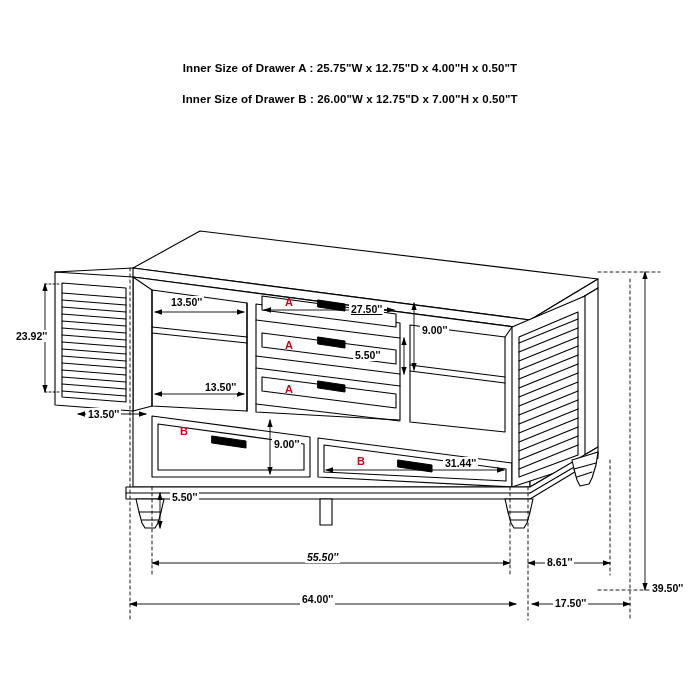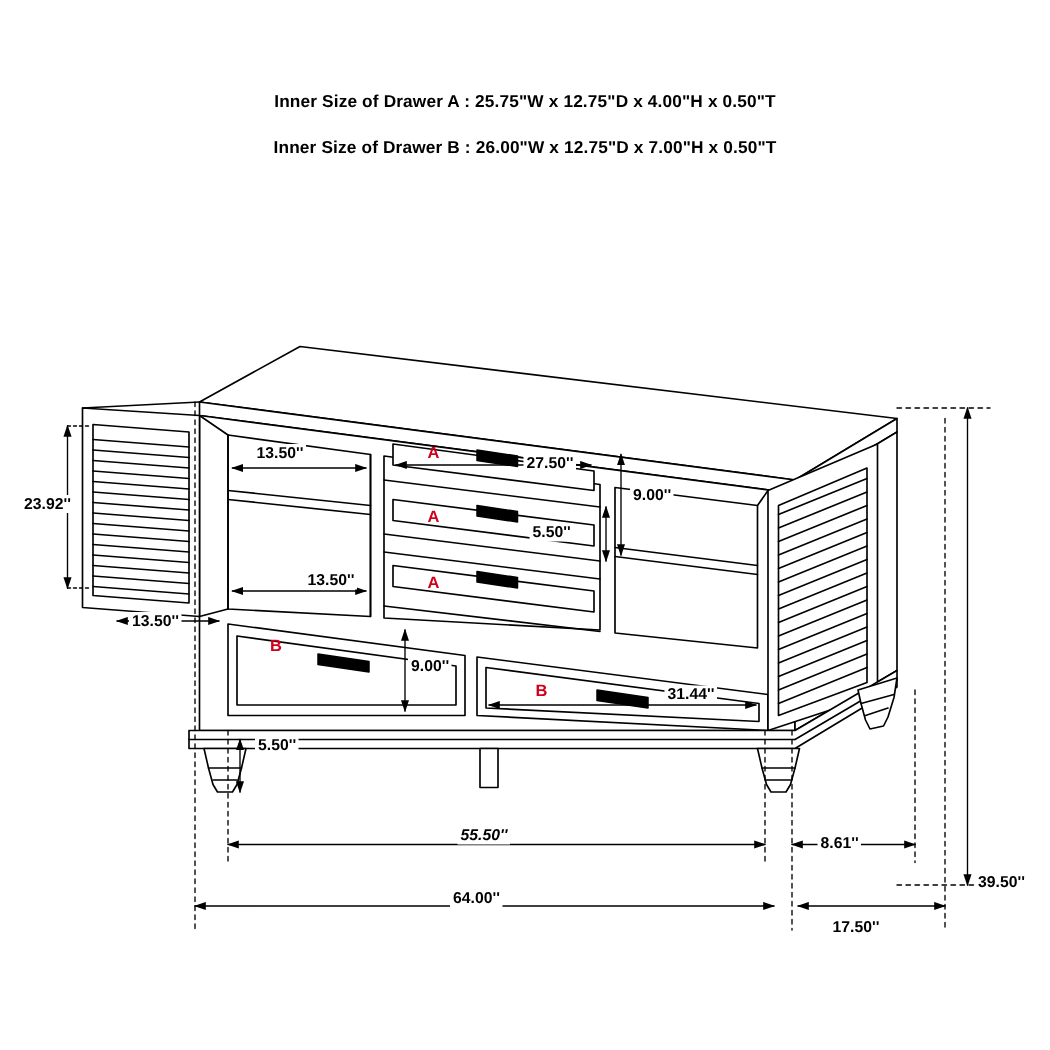--- a/index.html
+++ b/index.html
@@ -263,31 +263,31 @@
         <line x1="532" y1="604" x2="630" y2="604" marker-start="url(#arS)" marker-end="url(#ar)"></line>
         <line x1="630" y1="279" x2="630" y2="620" stroke-dasharray="3,3"></line>
       </g>
     </g>
   </svg>
 
   <div class="dimlbl" style="left:14px; top:330px;">23.92''</div>
   <div class="dimlbl" style="left:86px; top:408px;">13.50''</div>
   <div class="dimlbl" style="left:169px; top:296px;">13.50''</div>
   <div class="dimlbl" style="left:203px; top:381px;">13.50''</div>
-  <div class="dimlbl" style="left:349px; top:303px;">27.50''</div>
+  <div class="dimlbl" style="left:349px; top:303px;text-decoration:underline;">27.50''</div>
   <div class="dimlbl" style="left:353px; top:349px;">5.50''</div>
   <div class="dimlbl" style="left:420px; top:324px;">9.00''</div>
   <div class="dimlbl" style="left:272px; top:438px;">9.00''</div>
   <div class="dimlbl" style="left:443px; top:457px;">31.44''</div>
   <div class="dimlbl" style="left:170px; top:491px;">5.50''</div>
   <div class="dimlbl" style="left:650px; top:582px;">39.50''</div>
   <div class="dimlbl" style="left:305px; top:551px;font-style:italic;">55.50''</div>
   <div class="dimlbl" style="left:545px; top:556px;">8.61''</div>
   <div class="dimlbl" style="left:300px; top:593px;">64.00''</div>
-  <div class="dimlbl" style="left:553px; top:612px;text-align:right;">17.50''</div>
+  <div class="dimlbl" style="left:553px; top:597px;text-align:right;">17.50''</div>
 
   <div class="drwlbl" style="left:285px; top:296px;">A</div>
   <div class="drwlbl" style="left:285px; top:339px;">A</div>
   <div class="drwlbl" style="left:285px; top:383px;">A</div>
   <div class="drwlbl" style="left:180px; top:425px;">B</div>
   <div class="drwlbl" style="left:357px; top:455px;">B</div>
 
 </div>
 
 </body></html>

